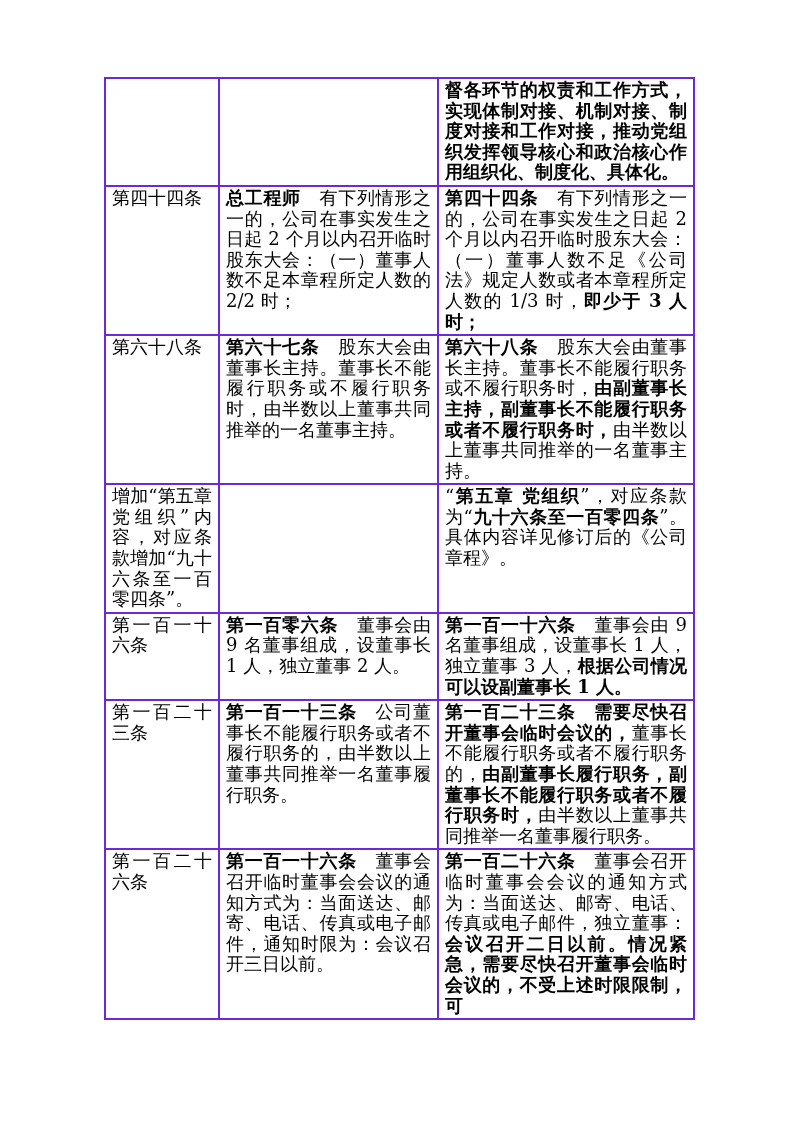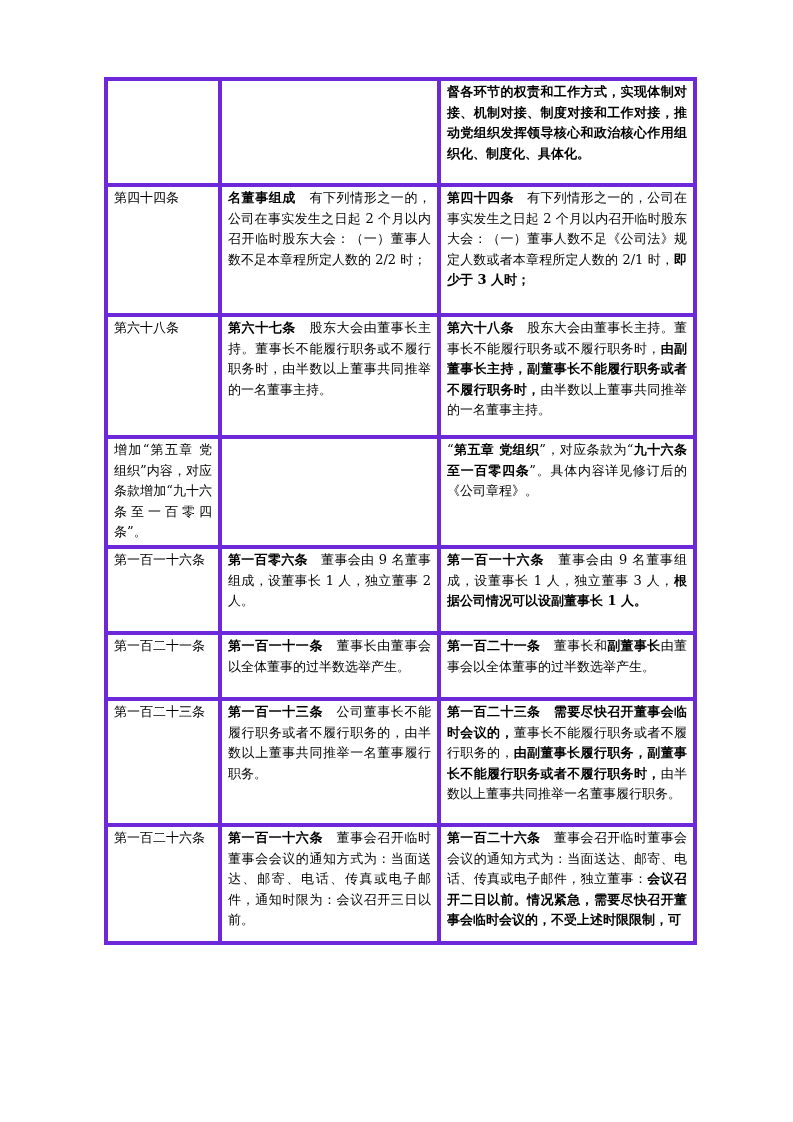--- a/index.html
+++ b/index.html
@@ -19,24 +19,24 @@
     position: absolute;
     left: 104px; top: 77px;
     width: 589px;
     border-collapse: collapse;
     table-layout: fixed;
   }
   table.doc col.c1 { width: 114px; }
   table.doc col.c2 { width: 219px; }
   table.doc col.c3 { width: 256px; }
   table.doc td {
-    border: 4px solid #6d28d9;
+    border: 2px solid #6d28d9;
     vertical-align: top;
     padding: 1px 6px 2px 6px;
-    font-size: 13px;
+    font-size: 18px;
     line-height: 20.6px;
     text-align: justify;
     word-break: break-all;
     overflow: hidden;
   }
   tr.h106 { height: 106px; }
   tr.h100 { height: 100px; }
   tr.h130 { height: 130px; margin-top: 28px; }
   tr.h122 { height: 122px; }
   tr.h105 { height: 105px; }
@@ -65,24 +65,24 @@
           <span class="b">督各环节的权责和工作方式，实现体制对接、机制对接、制度对接和工作对接，推动党组织发挥领导核心和政治核心作用组织化、制度化、具体化。</span>
         </td>
       </tr>
 
 
       <tr class="h130">
         <td>
           <span>第四十四条</span>
         </td>
         <td>
-          <span class="b">名董事组成</span><span>　有下列情形之一的，公司在事实发生之日起 2 个月以内召开临时股东大会：（一）董事人数不足本章程所定人数的 2/2 时；</span>
+          <span class="b">总工程师</span><span>　有下列情形之一的，公司在事实发生之日起 2 个月以内召开临时股东大会：（一）董事人数不足本章程所定人数的 2/2 时；</span>
         </td>
         <td>
-          <span class="b">第四十四条</span><span>　有下列情形之一的，公司在事实发生之日起 2 个月以内召开临时股东大会：（一）董事人数不足《公司法》规定人数或者本章程所定人数的 2/1 时，</span><span class="b">即少于 3 人时；</span>
+          <span class="b">第四十四条</span><span>　有下列情形之一的，公司在事实发生之日起 2 个月以内召开临时股东大会：（一）董事人数不足《公司法》规定人数或者本章程所定人数的 1/3 时，</span><span class="b">即少于 3 人时；</span>
         </td>
       </tr>
 
       <tr class="h122">
         <td>
           <span>第六十八条</span>
         </td>
         <td>
           <span class="b">第六十七条</span><span>　股东大会由董事长主持。董事长不能履行职务或不履行职务时，由半数以上董事共同推举的一名董事主持。</span>
         </td>
@@ -106,31 +106,20 @@
           <span>第一百一十六条</span>
         </td>
         <td>
           <span class="b">第一百零六条</span><span>　董事会由 9 名董事组成，设董事长 1 人，独立董事 2 人。</span>
         </td>
         <td>
           <span class="b">第一百一十六条</span><span>　董事会由 9 名董事组成，设董事长 1 人，独立董事 3 人，</span><span class="b">根据公司情况可以设副董事长 1 人。</span>
         </td>
       </tr>
 
-      <tr class="h66">
-        <td>
-          <span>第一百二十一条</span>
-        </td>
-        <td>
-          <span class="b">第一百一十一条</span><span>　董事长由董事会以全体董事的过半数选举产生。</span>
-        </td>
-        <td>
-          <span class="b">第一百二十一条</span><span>　董事长和</span><span class="b">副董事长</span><span>由董事会以全体董事的过半数选举产生。</span>
-        </td>
-      </tr>
 
       <tr class="h126">
         <td>
           <span>第一百二十三条</span>
         </td>
         <td>
           <span class="b">第一百一十三条</span><span>　公司董事长不能履行职务或者不履行职务的，由半数以上董事共同推举一名董事履行职务。</span>
         </td>
         <td>
           <span class="b">第一百二十三条　需要尽快召开董事会临时会议的，</span><span>董事长不能履行职务或者不履行职务的，</span><span class="b">由副董事长履行职务，副董事长不能履行职务或者不履行职务时，</span><span>由半数以上董事共同推举一名董事履行职务。</span>

